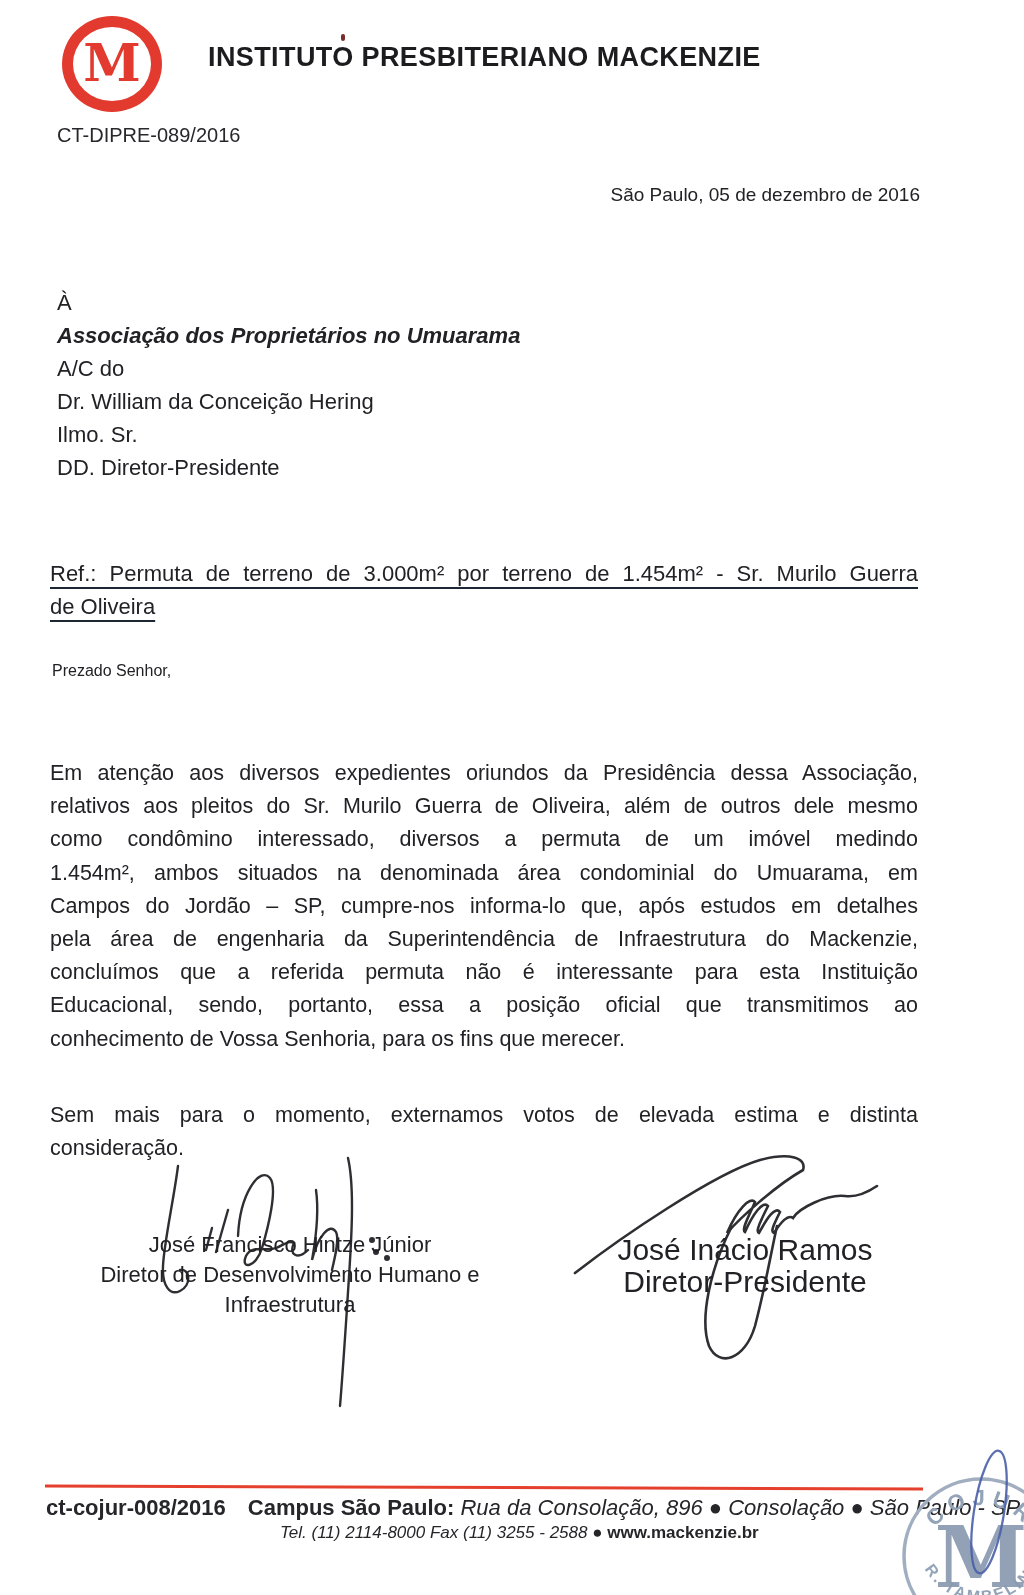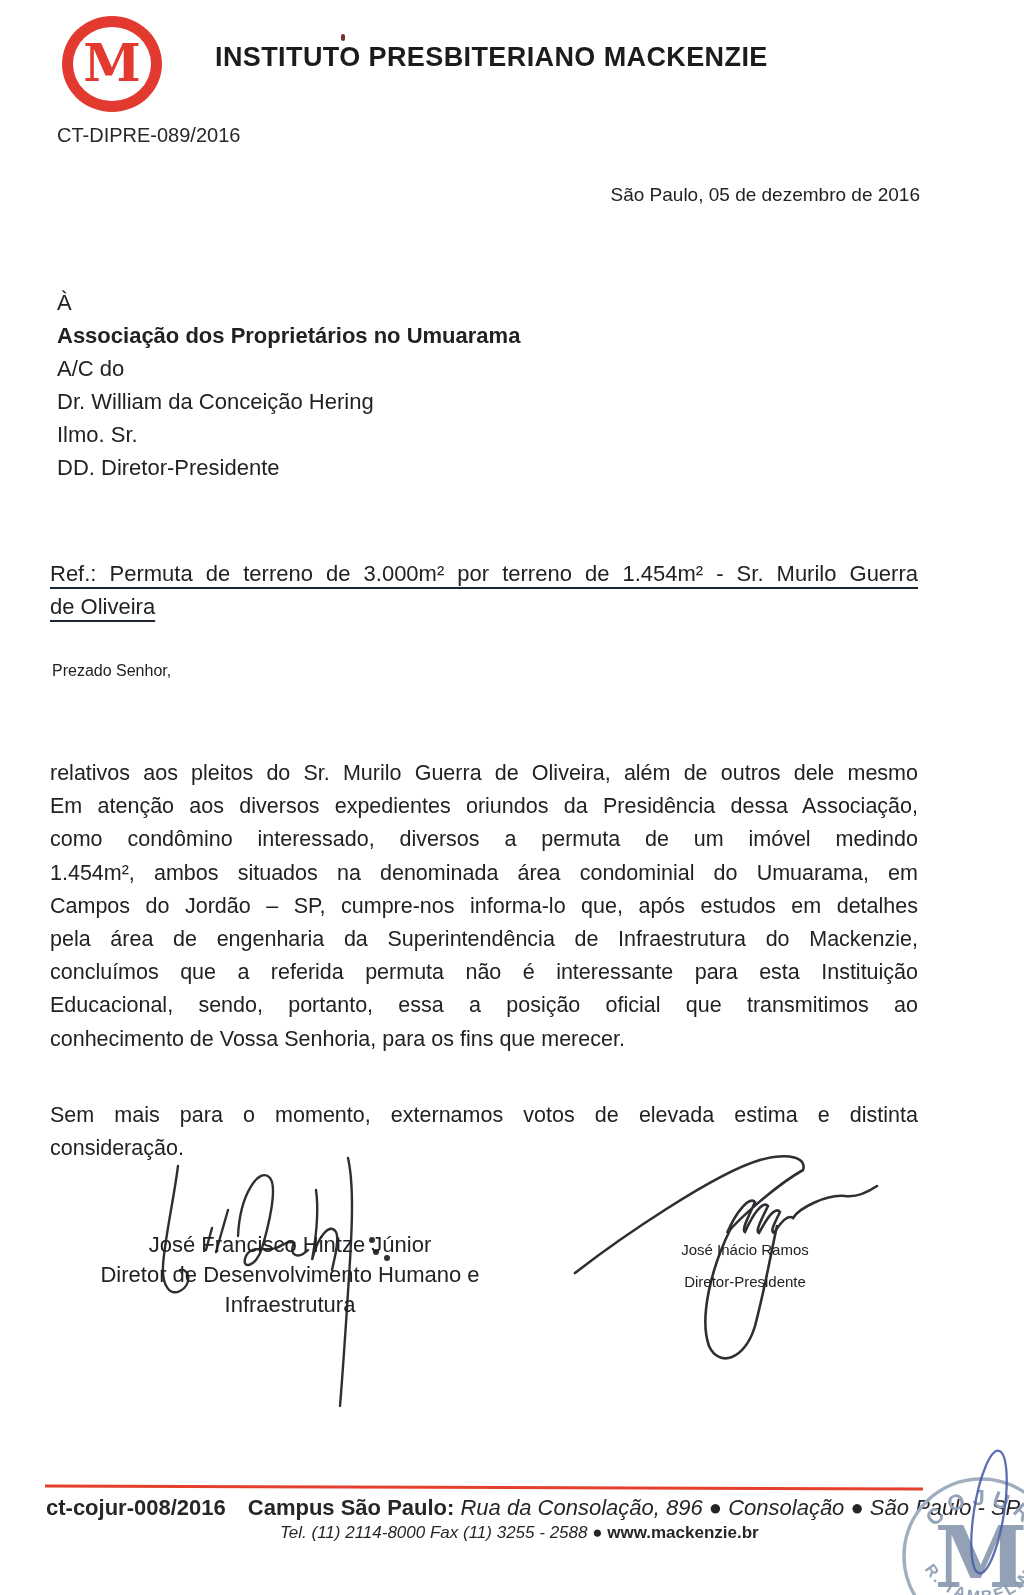--- a/index.html
+++ b/index.html
@@ -21,21 +21,21 @@
     display:flex;align-items:center;justify-content:center;
   }
   .logo-m{
     font-family:"DejaVu Serif", serif;
     font-weight:bold;
     font-size:52px;line-height:1;
     color:#e23a2e;
     transform:translateY(-1px);
   }
   .title{
-    position:absolute;left:215px;top:42px;
+    position:absolute;left:208px;top:42px;
     font-size:27px;font-weight:bold;letter-spacing:0.4px;
     color:#1c1c1f;
     white-space:nowrap;
   }
   .title-speck{
     position:absolute;left:341px;top:34px;
     width:4px;height:7px;background:#7a2d2d;border-radius:2px;
   }
   .doc-number{
     position:absolute;left:57px;top:124px;
@@ -44,21 +44,21 @@
   
   .date-line{
     position:absolute;right:104px;top:184px;
     font-size:19px;white-space:nowrap;
   }
   
   .recipient{
     position:absolute;left:57px;top:286px;
     font-size:22px;line-height:33px;
   }
-  .recipient .bold{font-weight:bold;}
+  .recipient .bold{font-weight:bold;font-style:italic;}
   
   .ref-block{
     position:absolute;left:50px;top:546px;width:868px;
     font-size:22px;line-height:33px;margin-top:11px;
   }
   .ref-line{
     text-decoration:underline;
     text-decoration-thickness:2px;
     text-underline-offset:6px;
     text-decoration-color:#1d2733;
@@ -79,21 +79,21 @@
   .para2{top:1099px;}
   .jline{text-align:justify;text-align-last:justify;white-space:normal;}
   .lline{text-align:left;}
   
   .sig-left-text{
     position:absolute;left:70px;top:1230px;width:440px;
     text-align:center;font-size:22px;line-height:30px;
   }
   .sig-right-text{
     position:absolute;left:585px;top:1234px;width:320px;
-    text-align:center;font-size:15px;line-height:32px;
+    text-align:center;font-size:30px;line-height:32px;
   }
   .sig-svg{position:absolute;}
   
   .footer-rule{
     position:absolute;left:45px;top:1486px;width:878px;height:3px;
     transform:rotate(0.2deg);
   }
   .footer-line1{
     position:absolute;left:46px;top:1495px;
     font-size:22px;white-space:nowrap;color:#26262a;
@@ -134,22 +134,22 @@
   </div>
 
   <div class="ref-block">
     <div class="ref-line justify">Ref.: Permuta de terreno de 3.000m² por terreno de 1.454m² - Sr. Murilo Guerra</div>
     <div class="ref-line">de Oliveira</div>
   </div>
 
   <div class="salutation">Prezado Senhor,</div>
 
   <div class="para para1">
+    <div class="jline">Em atenção aos diversos expedientes oriundos da Presidência dessa Associação,</div>
     <div class="jline">relativos aos pleitos do Sr. Murilo Guerra de Oliveira, além de outros dele mesmo</div>
-    <div class="jline">Em atenção aos diversos expedientes oriundos da Presidência dessa Associação,</div>
     <div class="jline">como condômino interessado, diversos a permuta de um imóvel medindo</div>
     <div class="jline">1.454m², ambos situados na denominada área condominial do Umuarama, em</div>
     <div class="jline">Campos do Jordão – SP, cumpre-nos informa-lo que, após estudos em detalhes</div>
     <div class="jline">pela área de engenharia da Superintendência de Infraestrutura do Mackenzie,</div>
     <div class="jline">concluímos que a referida permuta não é interessante para esta Instituição</div>
     <div class="jline">Educacional, sendo, portanto, essa a posição oficial que transmitimos ao</div>
     <div class="lline">conhecimento de Vossa Senhoria, para os fins que merecer.</div>
   </div>
 
   <div class="para para2">

